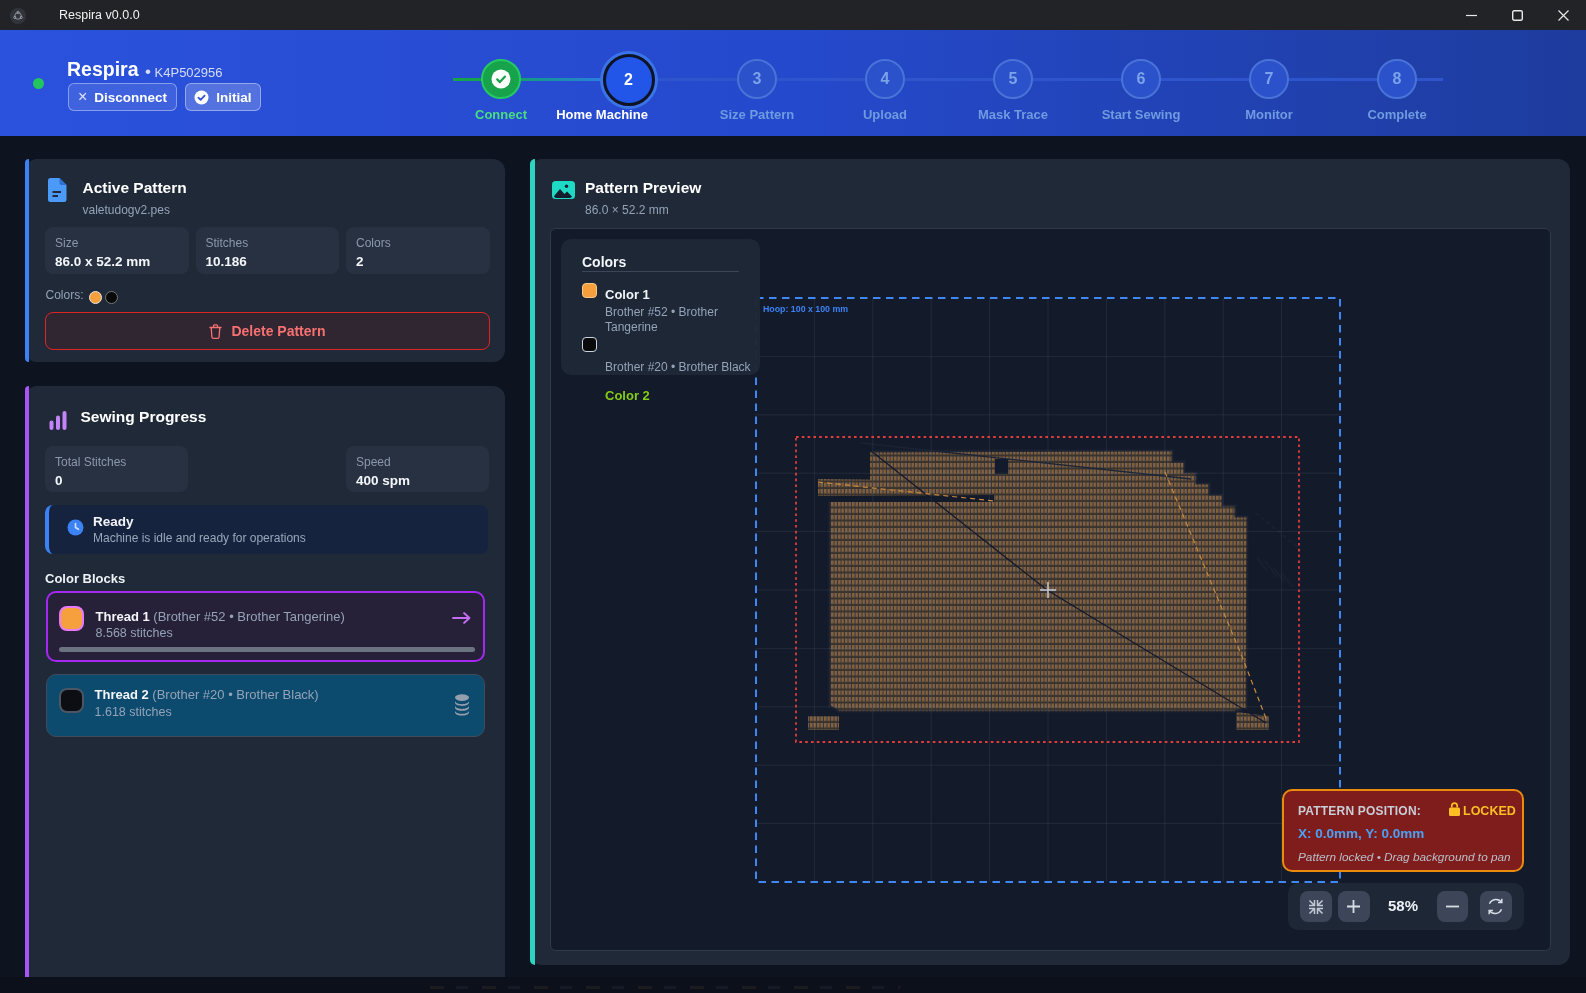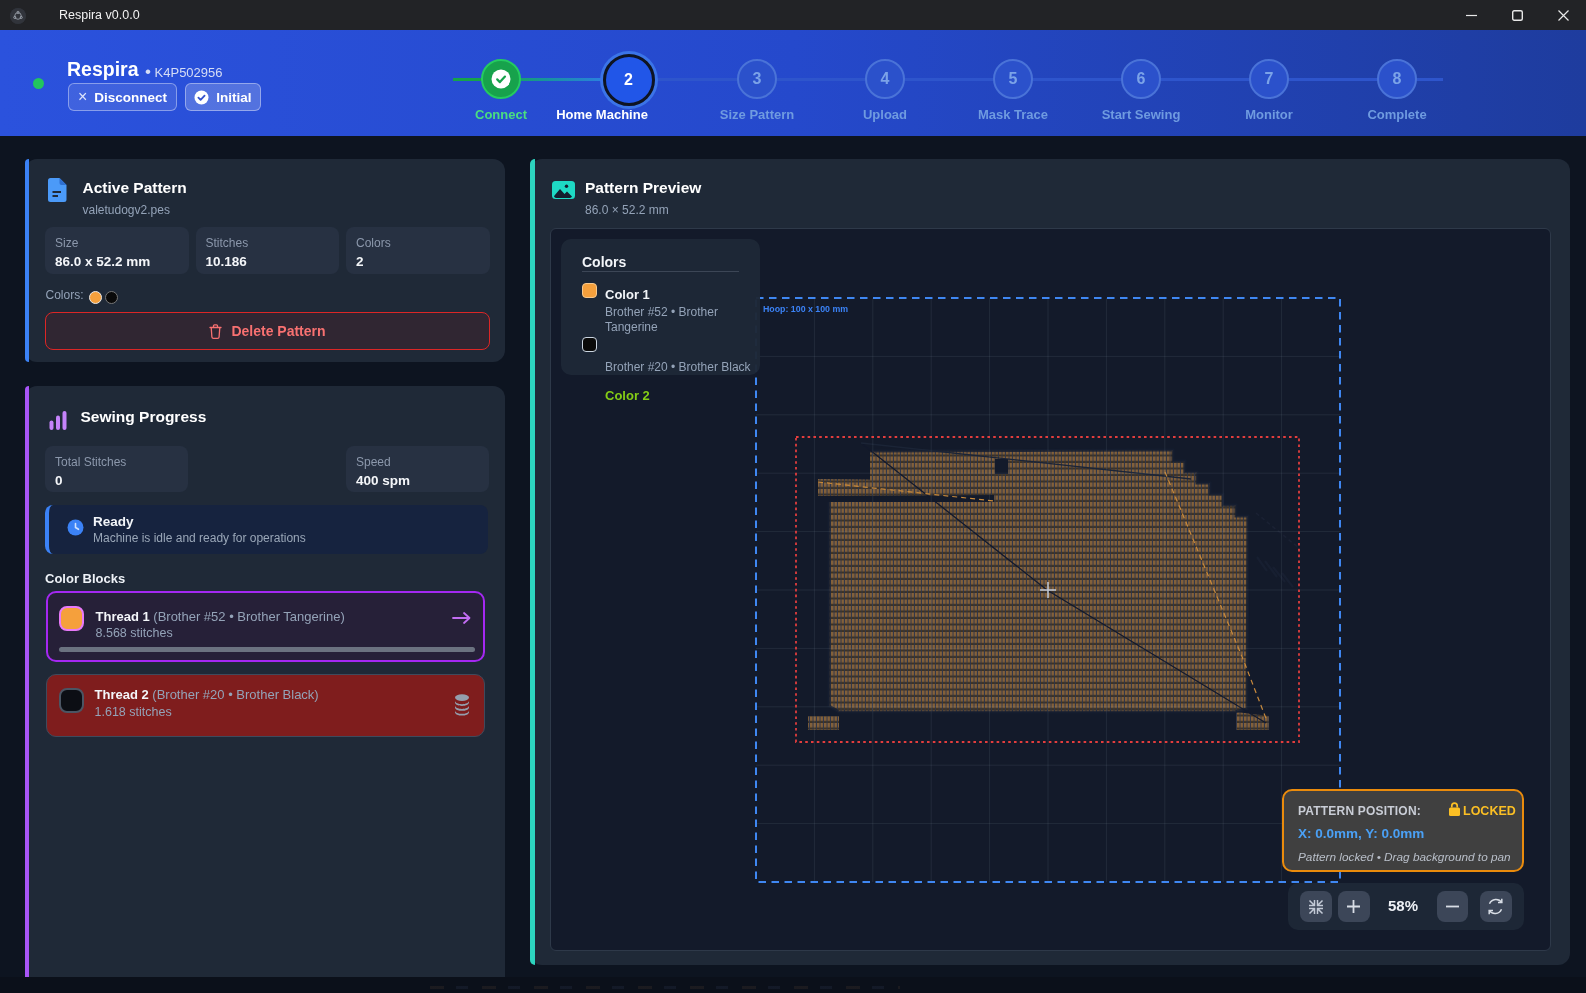--- a/index.html
+++ b/index.html
@@ -163,21 +163,21 @@
   <div class="abs" style="left:21px; top:205px; width:439px; height:71px; border:2px solid #a428f2; border-radius:10px; background:#262038;">
     <div class="abs" style="left:11px; top:13px; width:25px; height:25px; border-radius:8px; background:#f5a03c; border:2px solid #e879f9;"></div>
     <div class="abs" style="left:48px; top:16px; font-size:13px; color:#94a3b8;"><span style="color:#f4f6fa; font-weight:bold;">Thread 1</span> (Brother #52 • Brother Tangerine)</div>
     <div class="abs" style="left:48px; top:33px; font-size:12.5px; color:#94a3b8;">8.568 stitches</div>
     <svg style="position:absolute; right:12px; top:18px;" width="19" height="14" viewBox="0 0 19 14">
         <path d="M1 7 h16 M12 2 l5.5 5 l-5.5 5" stroke="#c26df2" stroke-width="1.8" fill="none" stroke-linecap="round" stroke-linejoin="round"></path>
       </svg>
     <div class="abs" style="left:11px; top:54px; width:416px; height:5px; background:#6b7280; border-radius:3px;"></div>
   </div>
 
-  <div class="abs" style="left:21px; top:288px; width:439px; height:63px; border:1.5px solid #3f4a5c; border-radius:10px; background:#7f1d1d;">
+  <div class="abs" style="left:21px; top:288px; width:439px; height:63px; border:1.5px solid #3f4a5c; border-radius:10px; background:#0c4a6e;">
     <div class="abs" style="left:12px; top:13px; width:25px; height:25px; border-radius:8px; background:#0c0e14; border:2px solid #4b5563;"></div>
     <div class="abs" style="left:48px; top:12px; font-size:13px; color:#94a3b8;"><span style="color:#f4f6fa; font-weight:bold;">Thread 2</span> (Brother #20 • Brother Black)</div>
     <div class="abs" style="left:48px; top:30px; font-size:12.5px; color:#94a3b8;">1.618 stitches</div>
     <svg style="position:absolute; right:14px; top:19px;" width="16" height="23" viewBox="0 0 16 23">
         <g fill="#949ead">
           <ellipse cx="8" cy="3.6" rx="7" ry="3.4"></ellipse>
           <path d="M1 6.8 c0 1.9 3.1 3.4 7 3.4 s7 -1.5 7 -3.4 v1.8 c0 1.9 -3.1 3.4 -7 3.4 s-7 -1.5 -7 -3.4 z"></path>
           <path d="M1 11.6 c0 1.9 3.1 3.4 7 3.4 s7 -1.5 7 -3.4 v1.8 c0 1.9 -3.1 3.4 -7 3.4 s-7 -1.5 -7 -3.4 z"></path>
           <path d="M1 16.4 c0 1.9 3.1 3.4 7 3.4 s7 -1.5 7 -3.4 v1.8 c0 1.9 -3.1 3.4 -7 3.4 s-7 -1.5 -7 -3.4 z"></path>
         </g>
@@ -248,21 +248,21 @@
       <div class="abs" style="left:21px; top:15px; font-size:14px; font-weight:bold; color:#f2f5f9;">Colors</div>
       <div class="abs" style="left:21px; top:32px; width:157px; height:1px; background:#3c4656;"></div>
       <div class="abs" style="left:21px; top:44px; width:15px; height:15px; border-radius:4px; background:#f5a03c; border:1px solid #f8c98c;"></div>
       <div class="abs" style="left:44px; top:48px; font-size:13px; font-weight:bold; color:#f2f5f9;">Color 1</div>
       <div class="abs" style="left:44px; top:66px; font-size:12px; color:#94a3b8; line-height:15px; white-space:nowrap;">Brother #52 • Brother<br>Tangerine</div>
       <div class="abs" style="left:21px; top:98px; width:15px; height:15px; border-radius:4px; background:#0a0a0a; border:1px solid #cbd5e1;"></div>
       <div class="abs" style="left:44px; top:103px; font-size:13px; font-weight:bold; color:#84cc16;margin-top:46px;">Color 2</div>
       <div class="abs" style="left:44px; top:121px; font-size:12px; color:#94a3b8; white-space:nowrap;">Brother #20 • Brother Black</div>
     </div>
     
-    <div class="abs" style="left:731px; top:560px; width:242px; height:83px; background:#404040; border:2px solid #ea8b0c; border-radius:10px;padding-left:33px;">
+    <div class="abs" style="left:731px; top:560px; width:242px; height:83px; background:#7f1d1d; border:2px solid #ea8b0c; border-radius:10px;padding-left:33px;">
       <div class="abs" style="left:14px; top:13px; font-size:12px; font-weight:bold; color:#c9cdd6; letter-spacing:0.2px;">PATTERN POSITION:</div>
       <svg style="position:absolute; left:165px; top:11px;" width="11" height="14" viewBox="0 0 11 14">
           <rect x="0" y="5.5" width="11" height="8.5" rx="1.5" fill="#fbbf24"></rect>
           <path d="M2.8 5.5 v-1.7 a2.7 2.7 0 0 1 5.4 0 v1.7" stroke="#fbbf24" stroke-width="1.7" fill="none"></path>
         </svg>
       <div class="abs" style="left:179px; top:13px; font-size:12.5px; font-weight:bold; color:#fbbf24;">LOCKED</div>
       <div class="abs" style="left:14px; top:35px; font-size:13.5px; font-weight:bold; color:#4aa0f5;">X: 0.0mm, Y: 0.0mm</div>
       <div class="abs" style="left:14px; top:59px; font-size:11.8px; font-style:italic; color:#b9bfc9; white-space:nowrap;text-align:right;">Pattern locked • Drag background to pan</div>
     </div>
     

